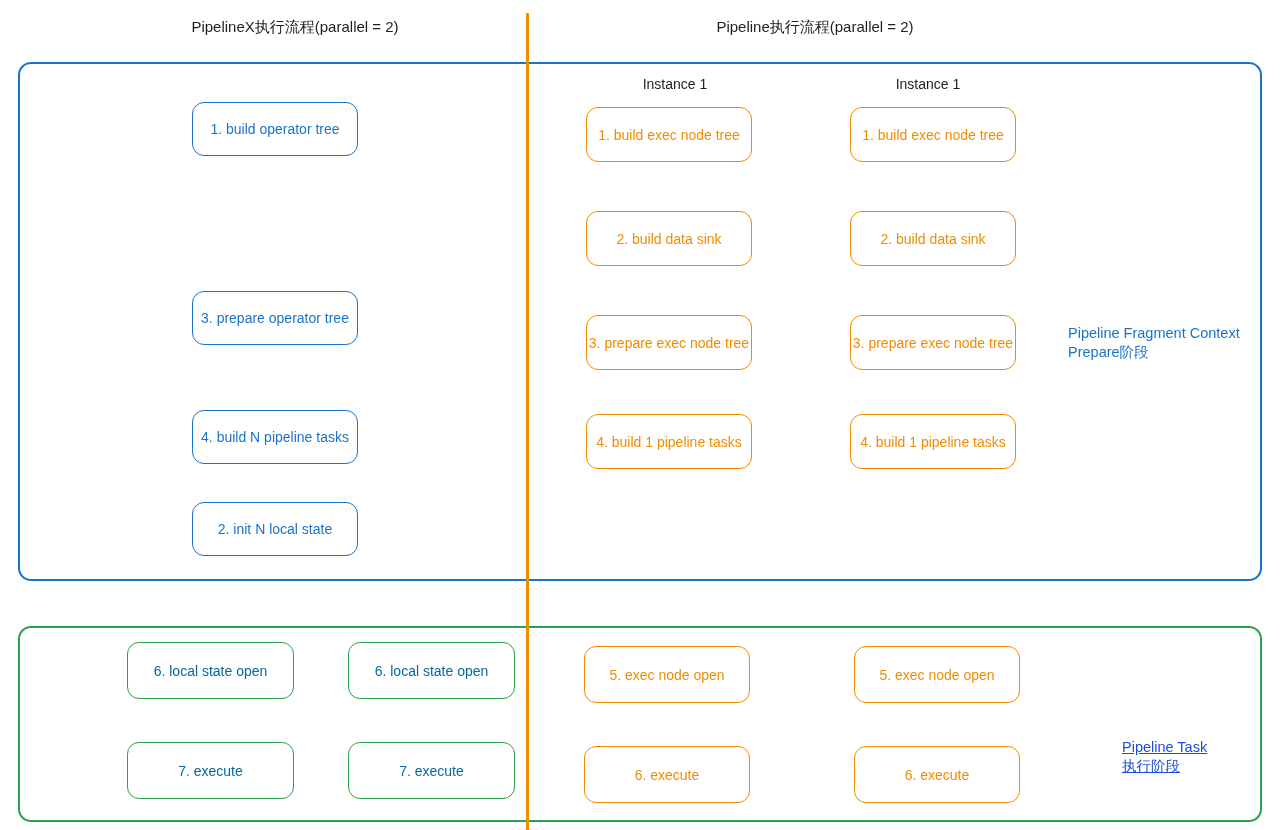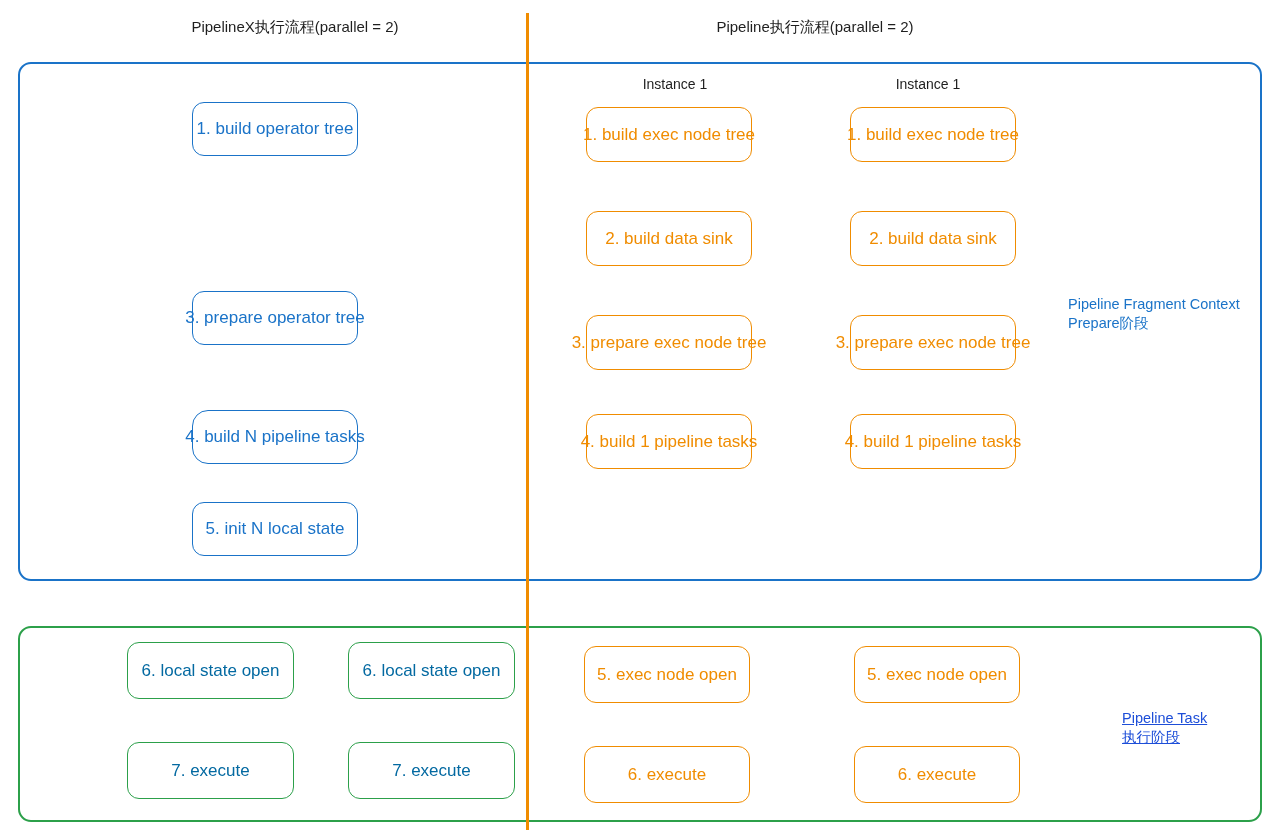--- a/index.html
+++ b/index.html
@@ -81,20 +81,21 @@
     border: 2px solid #2ca04a;
   }
 
   
   .stage-label {
     position: absolute;
     font-size: 14.5px;
     line-height: 19px;
     white-space: pre-line;
     font-weight: 400;
+    margin-top: 29px;
   }
   #prepare-label {
     left: 1068px;
     top: 295px;
     color: #1a73c8;
   }
   #task-label {
     left: 1122px;
     top: 709px;
     color: #1d4ed8;
@@ -102,21 +103,21 @@
   }
 
   
   .node {
     position: absolute;
     border-radius: 12px;
     background: #ffffff;
     display: flex;
     align-items: center;
     justify-content: center;
-    font-size: 17px;
+    font-size: 14px;
     line-height: 16px;
     text-align: center;
     white-space: nowrap;
     padding: 6px 6px;
   }
   .node.blue   { border: 1.6px solid #1a73c8; color: #1a73c8; }
   .node.orange { border: 1.6px solid #f08c00; color: #f08c00; }
   .node.green  { border: 1.6px solid #2ca04a; color: #0369a1; margin-left: 42px; }
 </style>
 </head>
@@ -135,22 +136,22 @@
   <div class="instance-title" id="inst1-title">Instance 1</div>
   <div class="instance-title" id="inst2-title">Instance 1</div>
 
   <div class="stage-label" id="prepare-label">Pipeline Fragment Context
 Prepare阶段</div>
   <div class="stage-label" id="task-label">Pipeline Task
 执行阶段</div>
 
   <div class="node blue" style="left:192px;top:102px;width:166px;height:54px;">1. build operator tree</div>
   <div class="node blue" style="left:192px;top:291px;width:166px;height:54px;">3. prepare operator tree</div>
-  <div class="node blue" style="left:192px;top:410px;width:166px;height:54px;border-radius:16px;">4. build N pipeline tasks</div>
-  <div class="node blue" style="left:192px;top:502px;width:166px;height:54px;">5. init N local state</div>
+  <div class="node blue" style="left:192px;top:410px;width:166px;height:54px;">4. build N pipeline tasks</div>
+  <div class="node blue" style="left:192px;top:502px;width:166px;height:54px;">2. init N local state</div>
 
   <div class="node orange" style="left:586px;top:107px;width:166px;height:55px;">1. build exec node tree</div>
   <div class="node orange" style="left:586px;top:211px;width:166px;height:55px;">2. build data sink</div>
   <div class="node orange" style="left:586px;top:315px;width:166px;height:55px;">3. prepare exec node tree</div>
   <div class="node orange" style="left:586px;top:414px;width:166px;height:55px;">4. build 1 pipeline tasks</div>
 
   <div class="node orange" style="left:850px;top:107px;width:166px;height:55px;">1. build exec node tree</div>
   <div class="node orange" style="left:850px;top:211px;width:166px;height:55px;">2. build data sink</div>
   <div class="node orange" style="left:850px;top:315px;width:166px;height:55px;">3. prepare exec node tree</div>
   <div class="node orange" style="left:850px;top:414px;width:166px;height:55px;">4. build 1 pipeline tasks</div>

